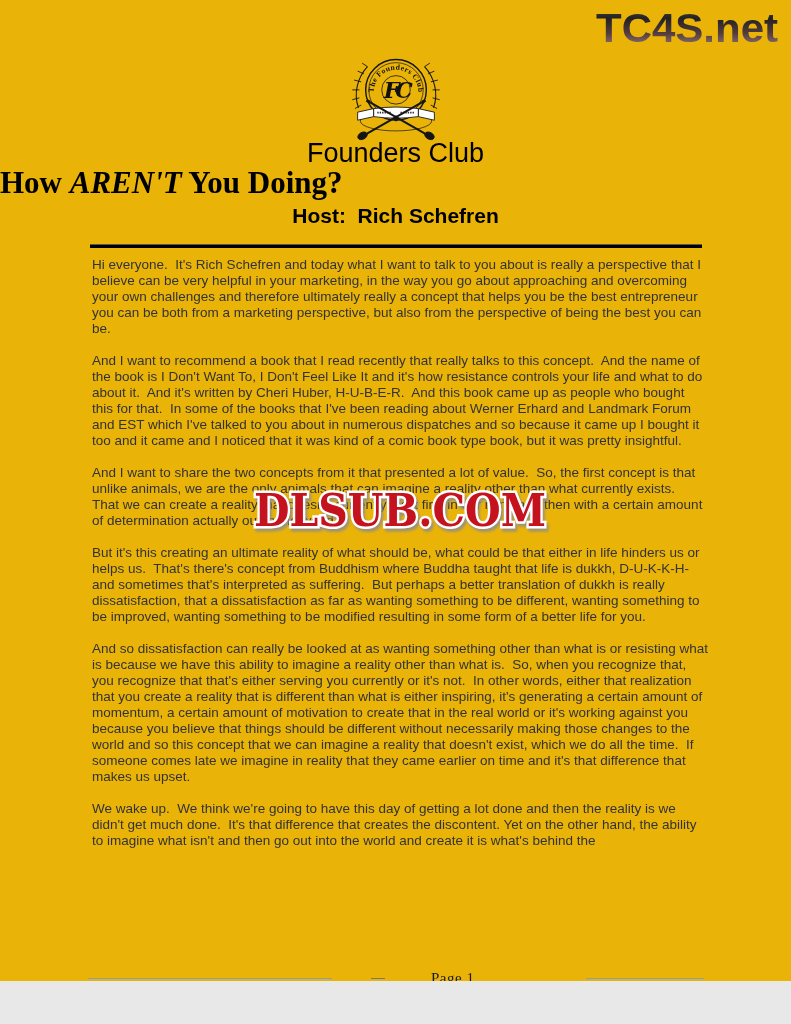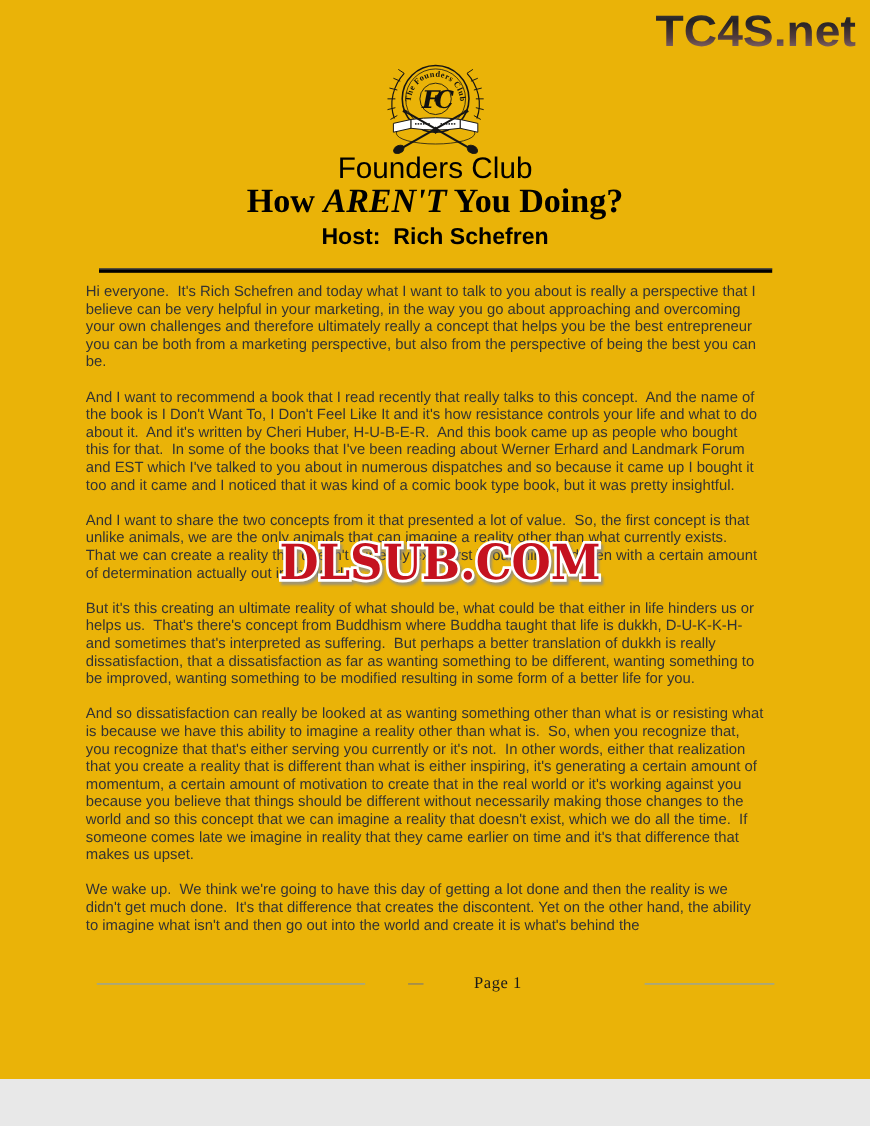--- a/index.html
+++ b/index.html
@@ -16,46 +16,46 @@
   
   .emblem{position:absolute;top:52px;left:338px;width:116px;height:90px;}
   
   .club-name{
     position:absolute;top:138px;left:0;width:100%;
     text-align:center;font-size:27px;font-weight:400;letter-spacing:0px;
     color:#000;margin:0;font-family:"Liberation Sans",sans-serif;
   }
   .doc-title{
     position:absolute;top:165px;left:0;width:100%;
-    text-align:center;font-size:31px;font-weight:bold;color:#000;margin:0;
+    text-align:left;font-size:31px;font-weight:bold;color:#000;margin:0;
     font-family:"Liberation Serif", serif;
   }
   .doc-title .pre,.doc-title .post{white-space:pre;}
   .doc-title .em{font-style:italic;white-space:pre;}
   .host-line{
     position:absolute;top:204px;left:0;width:100%;
     text-align:center;font-size:21px;font-weight:bold;color:#000;margin:0;
     white-space:pre;
   }
   .rule{
     position:absolute;top:244px;left:90px;width:612px;height:3px;
     background:#000;border-top:1px solid #555;
   }
   
   .body-text{
-    position:absolute;top:257px;left:78px;width:617px;
+    position:absolute;top:257px;left:92px;width:617px;
     font-size:13.5px;line-height:16px;color:#333;
   }
   .body-text p{margin:0 0 16px 0;white-space:pre-wrap;}
   
   .dlsub{position:absolute;top:481px;left:246px;width:308px;height:62px;z-index:5;}
   .traders{position:absolute;top:975px;left:450px;width:340px;height:48px;z-index:5;}
   
   .footer{
-    position:absolute;top:884px;left:88px;width:616px;height:20px;
+    position:absolute;top:968px;left:88px;width:616px;height:20px;
     display:flex;align-items:center;gap:39px;
   }
   .footer .line{height:1px;background:#7f9fc6;}
   .footer .line-left{flex:0 0 244px;}
   .footer .dash{flex:0 0 14px;height:1px;background:#777;margin-right:7px;}
   .footer .page-label{
     font-family:"Liberation Serif", serif;font-size:15px;color:#1a1a1a;
     white-space:pre;letter-spacing:.5px;
   }
   .footer .gap{flex:0 0 34px;}

